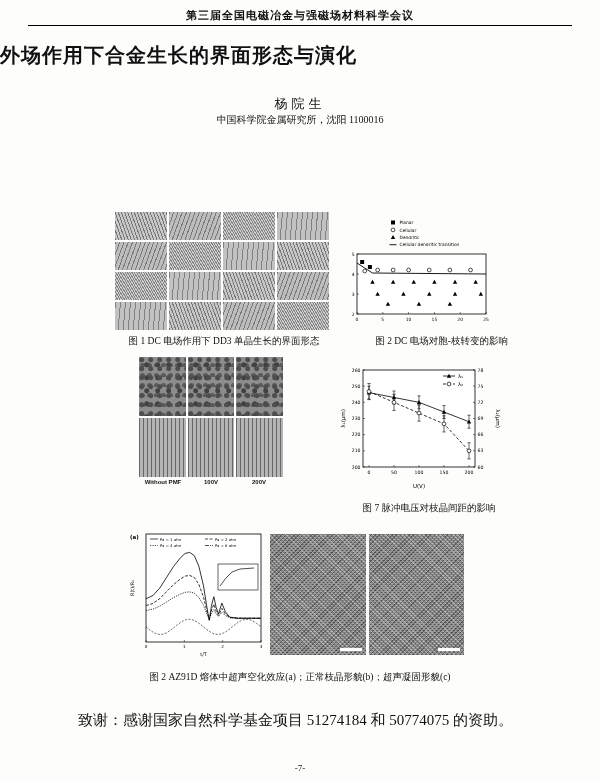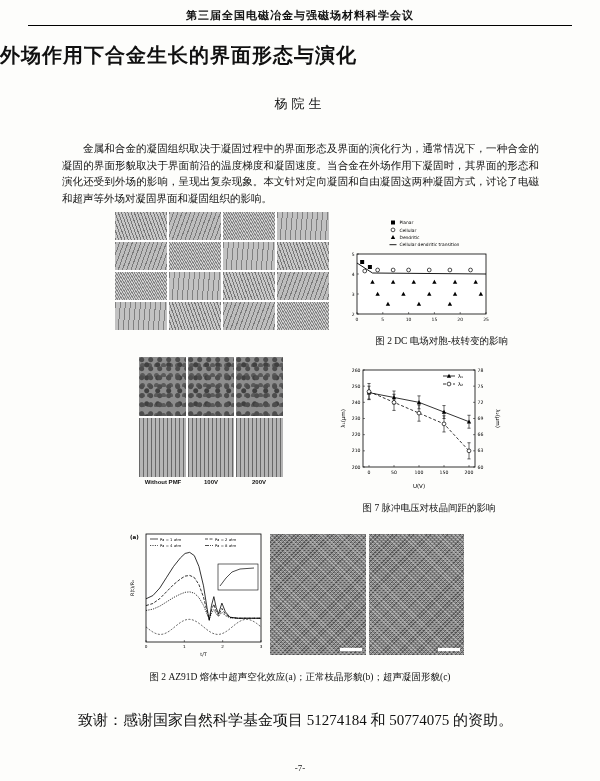--- a/index.html
+++ b/index.html
@@ -75,22 +75,22 @@
 </head>
 <body>
 
 <div class="page">
 
   <div class="conf-header">第三届全国电磁冶金与强磁场材料科学会议</div>
   <hr class="header-rule">
 
   <h1 class="paper-title">外场作用下合金生长的界面形态与演化</h1>
   <div class="author">杨院生</div>
-
-  <p class="abstract">金属和合金的凝固组织取决于凝固过程中的界面形态及界面的演化行为，通常情况下，一种合金的凝固的界面形貌取决于界面前沿的温度梯度和凝固速度。当合金在外场作用下凝固时，其界面的形态和演化还受到外场的影响，呈现出复杂现象。本文针对定向凝固和自由凝固这两种凝固方式，讨论了电磁和超声等外场对凝固界面和凝固组织的影响。</p>
+  <div class="affiliation">中国科学院金属研究所，沈阳 1100016</div>
+
 
   <div class="fig fig1">
     <div id="fig1-grid" class="micro-grid" style="grid-template-columns: repeat(4, 1fr);">
         <div class="micro tex1"></div>
         <div class="micro tex2"></div>
         <div class="micro tex3"></div>
         <div class="micro tex4"></div>
         <div class="micro tex2"></div>
         <div class="micro tex3"></div>
         <div class="micro tex4"></div>
@@ -154,20 +154,21 @@
       <path d="M66.44 73.7L68.64 77.8L64.24 77.8Z" fill="#000"></path>
       <path d="M92.24000000000001 73.7L94.44000000000001 77.8L90.04 77.8Z" fill="#000"></path>
       <path d="M118.04 73.7L120.24000000000001 77.8L115.84 77.8Z" fill="#000"></path>
       <path d="M143.83999999999997 73.7L146.03999999999996 77.8L141.64 77.8Z" fill="#000"></path>
       <path d="M50.959999999999994 83.7L53.16 87.8L48.75999999999999 87.8Z" fill="#000"></path>
       <path d="M81.91999999999999 83.7L84.11999999999999 87.8L79.71999999999998 87.8Z" fill="#000"></path>
       <path d="M112.88 83.7L115.08 87.8L110.67999999999999 87.8Z" fill="#000"></path>
       <polyline points="20,45 35.48,55.00000000000001 149,56" fill="none" stroke="#000" stroke-width="0.9"></polyline>
     </svg>
 
+  <div class="caption cap1">图 1 DC 电场作用下 DD3 单晶生长的界面形态</div>
   <div class="caption cap2">图 2 DC 电场对胞-枝转变的影响</div>
 
   <div class="fig fig3">
     <div id="fig3-grid" class="micro-grid" style="grid-template-columns:repeat(3,1fr);">
         <div class="micro tex-dendrite"></div>
         <div class="micro tex-dendrite"></div>
         <div class="micro tex-dendrite"></div>
         <div class="micro tex-stripes"></div>
         <div class="micro tex-stripes"></div>
         <div class="micro tex-stripes"></div>

